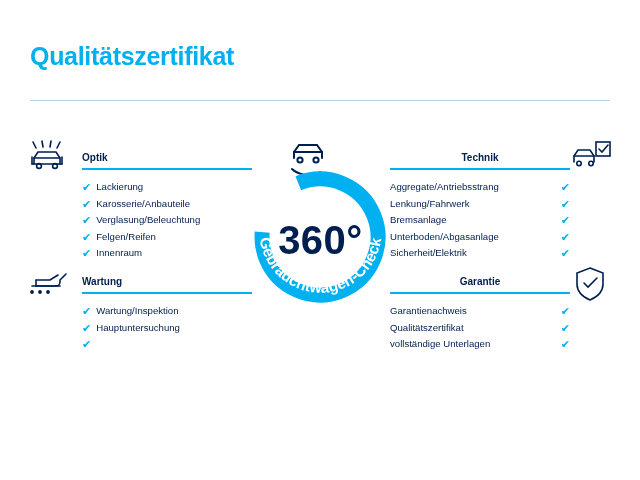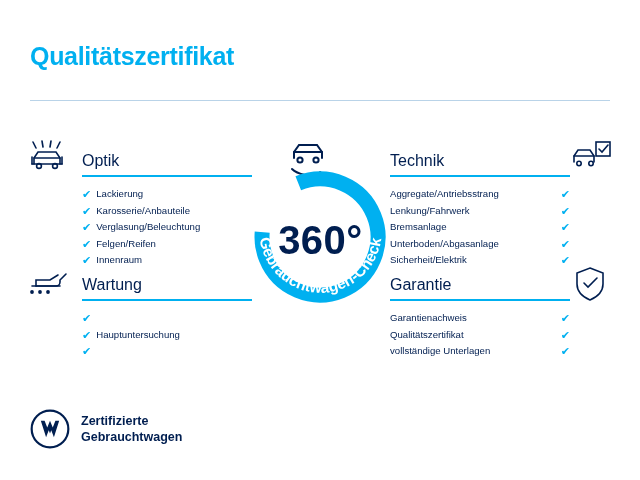--- a/index.html
+++ b/index.html
@@ -39,22 +39,22 @@
     width: 580px;
     height: 1px;
     background: #b9d3e8;
   }
 
   
   .section {
     position: absolute;
   }
   .section-head {
-    font-size: 16px;
-    font-weight: normal;
+    font-size: 10px;
+    font-weight: bold;
     color: #001e50;
     white-space: nowrap;
   }
   .head-rule {
     height: 2px;
     background: #00b0f0;
     margin-top: 5px;
   }
   .items {
     margin-top: 9px;
@@ -74,21 +74,21 @@
   }
 
   
   .left .item { justify-content: flex-start; }
   .left .check { margin-right: 5px; }
   .left .section-head { text-align: left; }
 
   
   .right .item { justify-content: space-between; }
   .right .check { margin-left: 5px; }
-  .right .section-head { text-align: left; }
+  .right .section-head { text-align: center; }
 
   #sec-optik   { left: 82px;  top: 148px; width: 170px; }
   #sec-wartung { left: 82px;  top: 272px; width: 170px; }
   #sec-technik { left: 390px; top: 148px; width: 180px; }
   #sec-garantie{ left: 390px; top: 272px; width: 180px; }
 
   
   .pic {
     position: absolute;
   }
@@ -241,20 +241,21 @@
         </div>
     </div>
   </div>
 
   <div class="section left" id="sec-wartung">
     <div class="section-head">Wartung</div>
     <div class="head-rule"></div>
     <div class="items">
       <div class="item">
           <span class="check">✔</span>
+          <span>Wartung/Inspektion</span>
         </div>
       <div class="item">
           <span class="check">✔</span>
           <span>Hauptuntersuchung</span>
         </div>
       <div class="item">
           <span class="check">✔</span>
         </div>
     </div>
   </div>
@@ -298,24 +299,14 @@
           <span>Qualitätszertifikat</span>
           <span class="check">✔</span>
         </div>
       <div class="item">
           <span>vollständige Unterlagen</span>
           <span class="check">✔</span>
         </div>
     </div>
   </div>
 
-  <div id="footer">
-    <svg class="vwlogo" viewBox="0 0 48 48">
-      <circle cx="24" cy="24" r="22" fill="none" stroke="#001e50" stroke-width="2.6"></circle>
-      <path d="M13 14 l4.5 0 l3.2 8.2 l3.3 -8.2 l3.3 8.2 l3.2 -8.2 l4.5 0 l-6.3 20 l-3.2 -8.4 l-1.5 3.9 l-1.5 -3.9 l-3.2 8.4 Z" fill="#001e50"></path>
-    </svg>
-    <div class="flabel">
-      <div>Zertifizierte</div>
-      <div>Gebrauchtwagen</div>
-    </div>
-  </div>
 
 </div>
 
 </body></html>

